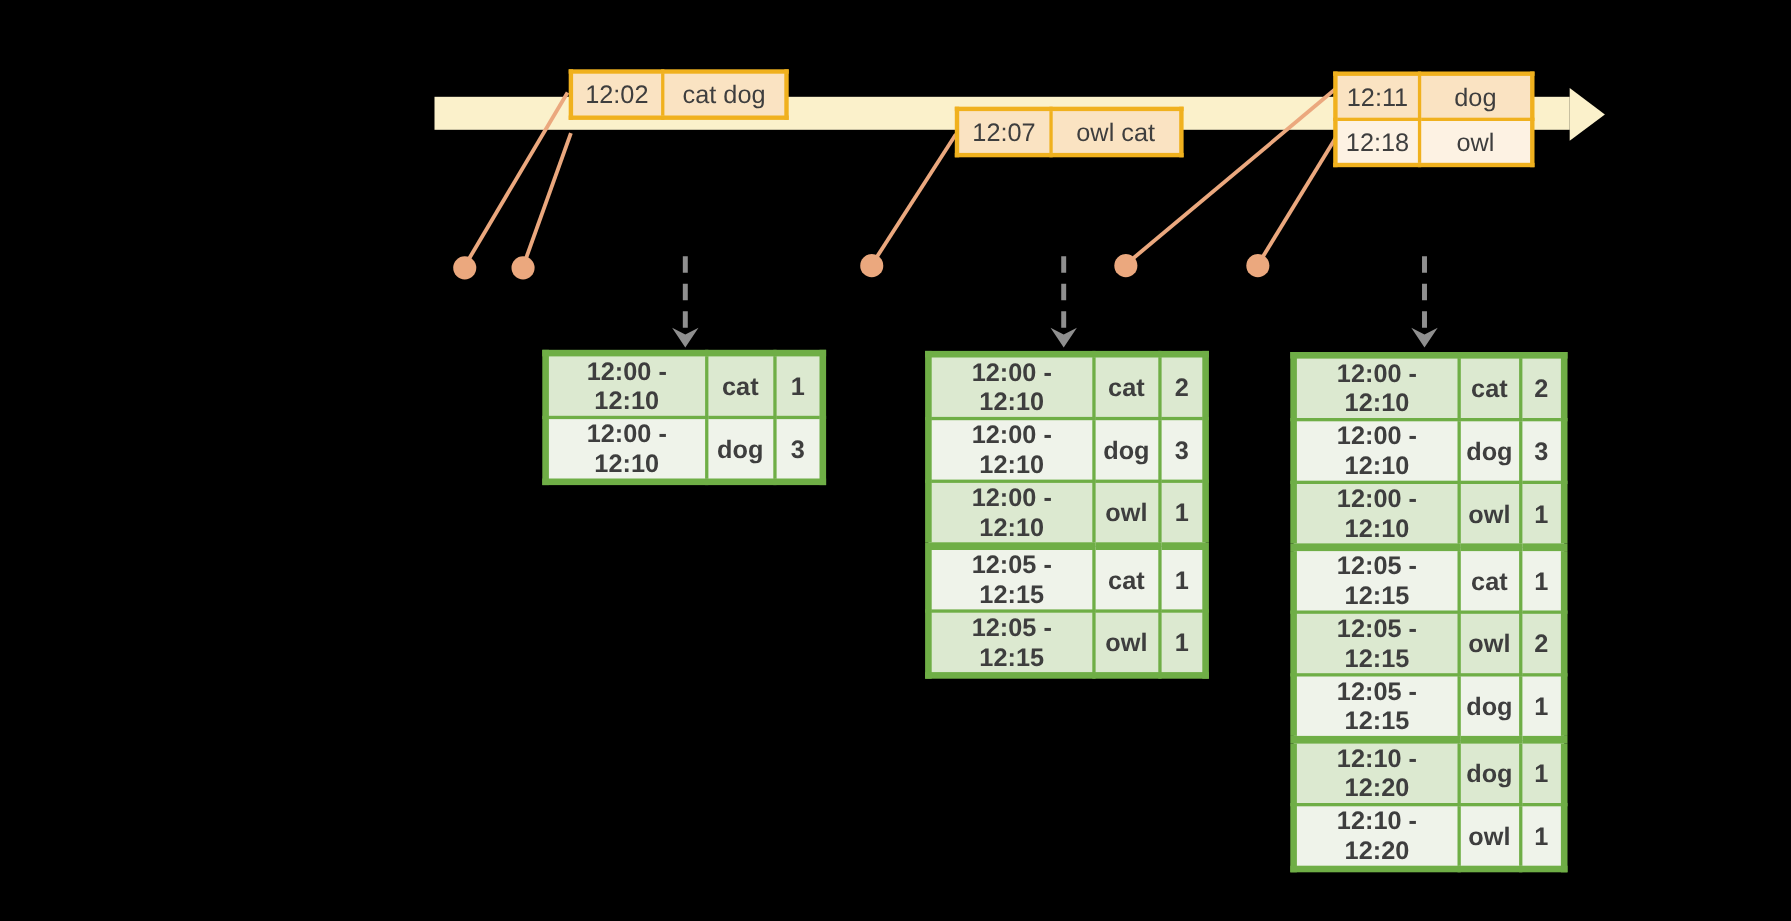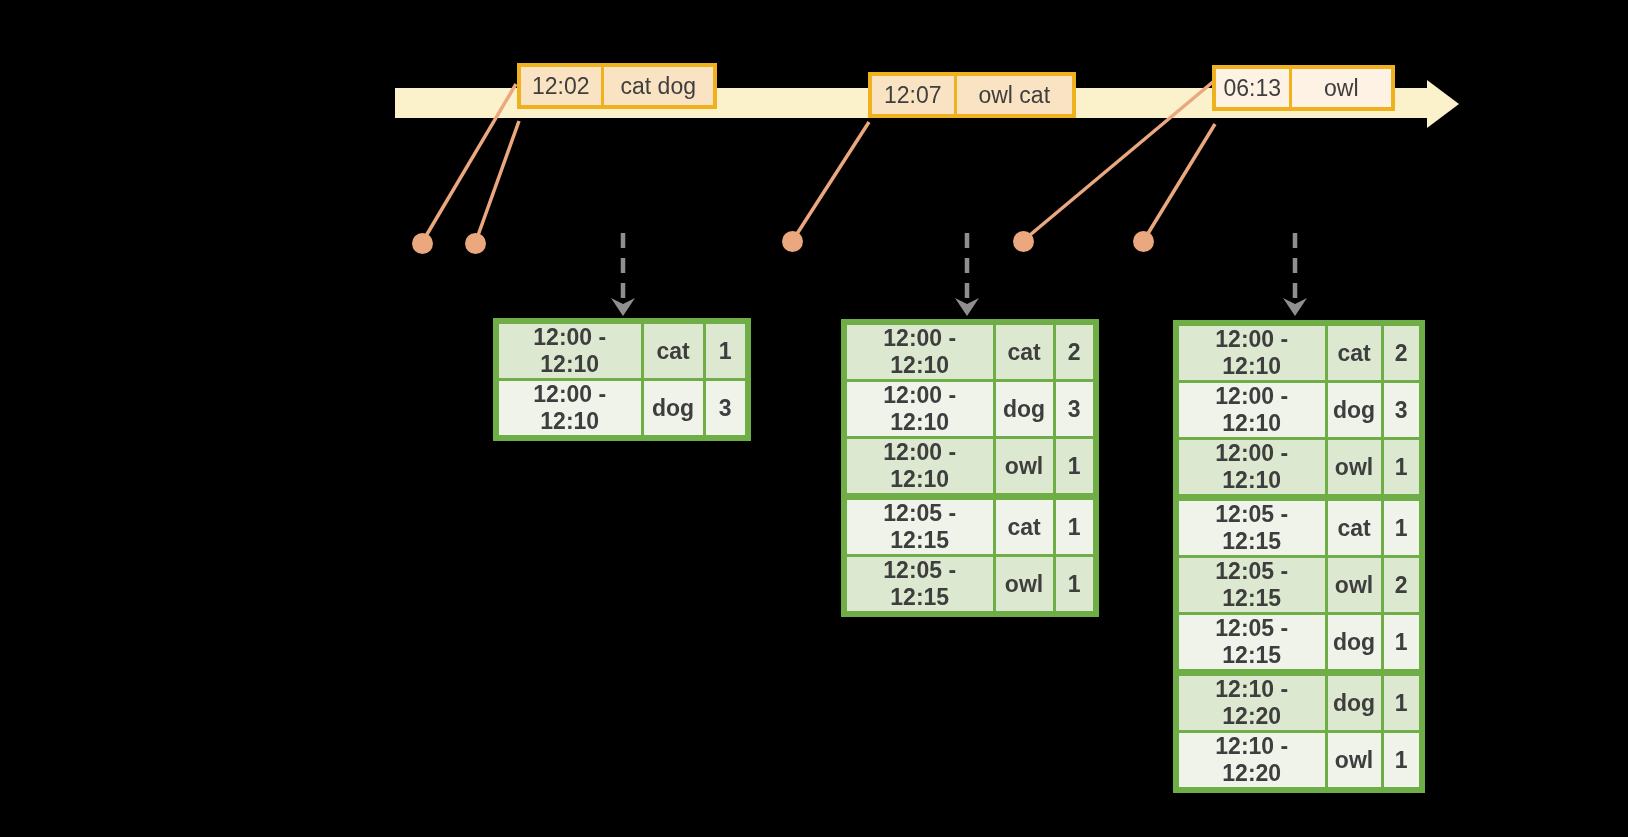--- a/index.html
+++ b/index.html
@@ -82,41 +82,45 @@
         <col style="width:113px">
       </colgroup>
     <tbody>
       <tr class="dark">
         <td>12:02</td>
         <td>cat dog</td>
       </tr>
     </tbody>
   </table>
 
-  <table class="etable" style="left:868px;top:72px">
+  <table class="etable" style="left:868px;top:97px">
     <colgroup>
         <col style="width:85px">
         <col style="width:119px">
       </colgroup>
     <tbody>
       <tr class="dark">
         <td>12:07</td>
         <td>owl cat</td>
       </tr>
     </tbody>
   </table>
 
   <table class="etable" style="left:1212px;top:65px">
     <colgroup>
         <col style="width:76px">
         <col style="width:103px">
       </colgroup>
     <tbody>
-      <tr class="light">
-        <td>06:13</td>
+      <tr class="dark">
+        <td>12:11</td>
+        <td>dog</td>
+      </tr>
+      <tr class="light">
+        <td>12:18</td>
         <td>owl</td>
       </tr>
     </tbody>
   </table>
 
   <table class="gtable" style="left:493px;top:318px">
     <colgroup>
         <col style="width:146px">
         <col style="width:62px">
         <col style="width:44px">

